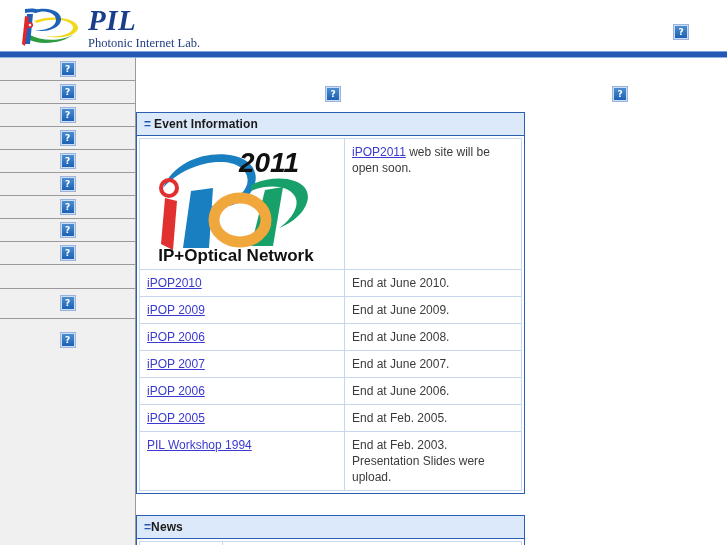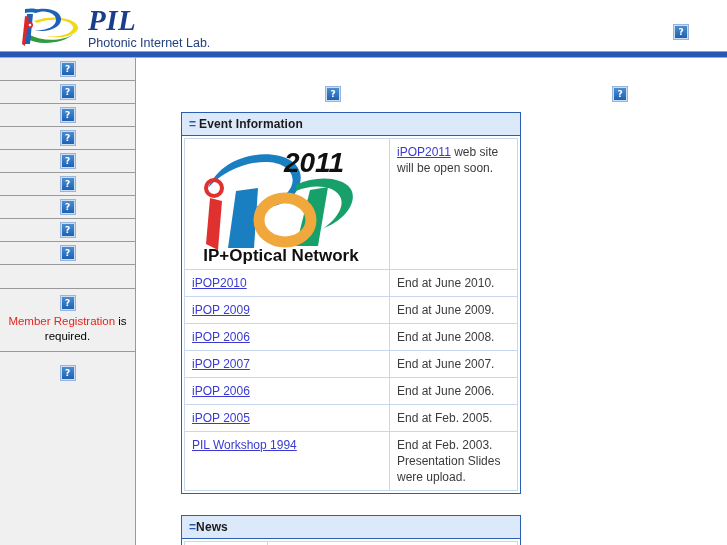--- a/index.html
+++ b/index.html
@@ -38,21 +38,21 @@
   #logo-title {
     font-family: Liberation Serif, serif;
     font-weight: bold;
     font-style: italic;
     font-size: 29px;
     color: #1a3e8c;
     letter-spacing: 0.5px;
     line-height: 30px;
   }
   #logo-sub {
-    font-family: Liberation Sans, sans-serif;
+    font-family: Liberation Serif, serif;
     font-size: 12.5px;
     color: #23407f;
     line-height: 14px;
     margin-top: 1px;
   }
   #header-right-icon {
     position: absolute;
     right: 38px;
     top: 22px;
   }
@@ -141,22 +141,21 @@
   }
   #top-icons {
     position: relative;
     height: 54px;
   }
   #top-icon-a { position: absolute; left: 189px; top: 26px; }
   #top-icon-b { position: absolute; left: 476px; top: 26px; }
 
   
   .panel {
-    width: 340px;
-    margin-left: 45px;
+    width: 389px;
     border: 1px solid #2b5fb4;
     background: #ffffff;
     box-sizing: border-box;
   }
   .panel + .panel { margin-top: 21px; }
   .panel-head {
     background: #dce9fa;
     border-bottom: 1px solid #2b5fb4;
     font-size: 12px;
     font-weight: bold;
@@ -282,23 +281,20 @@
     <div class="side-item">
       <span class="brokenimg">
           <i>?</i>
         </span>
     </div>
 
     <div class="side-spacer"></div>
 
     <div id="side-note">
       <span class="brokenimg"><i>?</i></span>
-      <div class="note-text">
-        <span class="red">Member Registration</span><span> is required.</span>
-      </div>
     </div>
 
     <div id="side-bottom">
       <span class="brokenimg"><i>?</i></span>
     </div>
   </div>
 
   <div id="main">
 
     <div id="top-icons">

